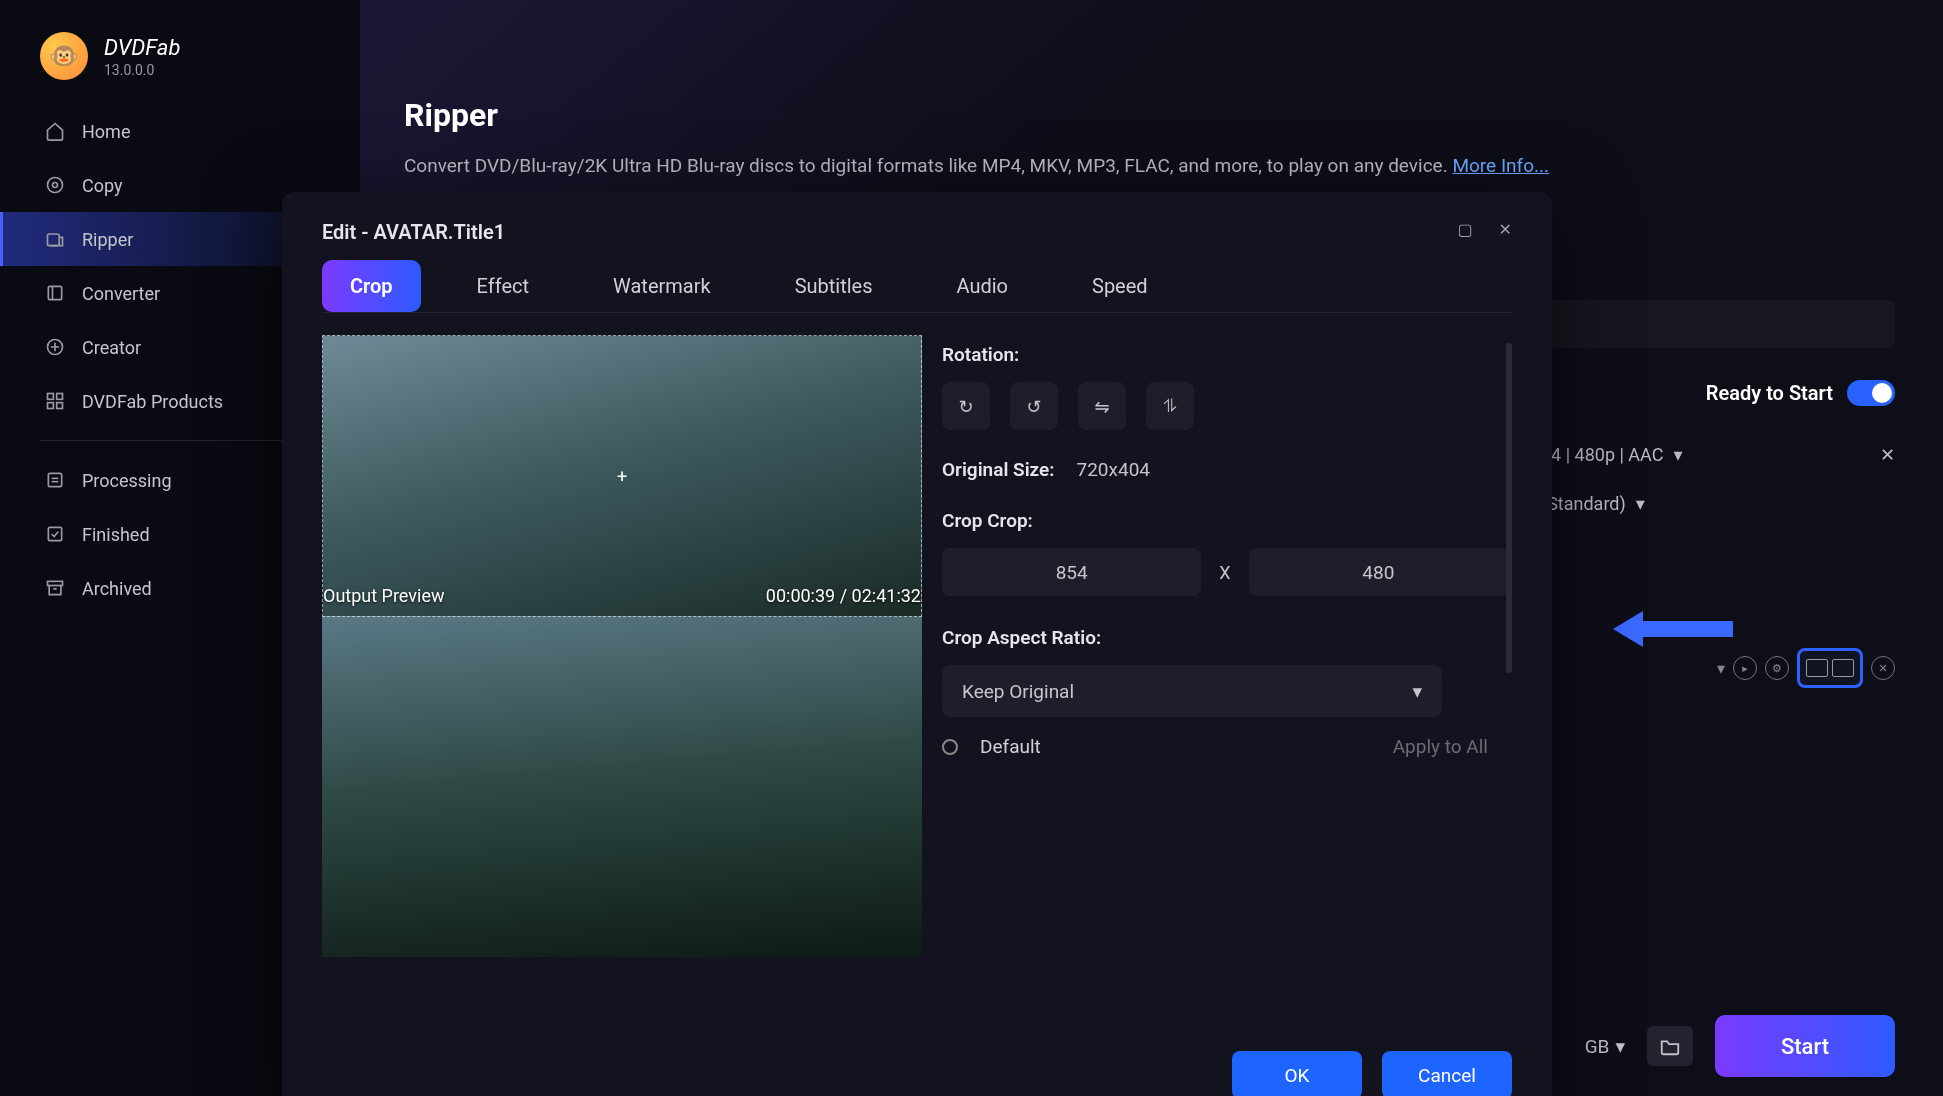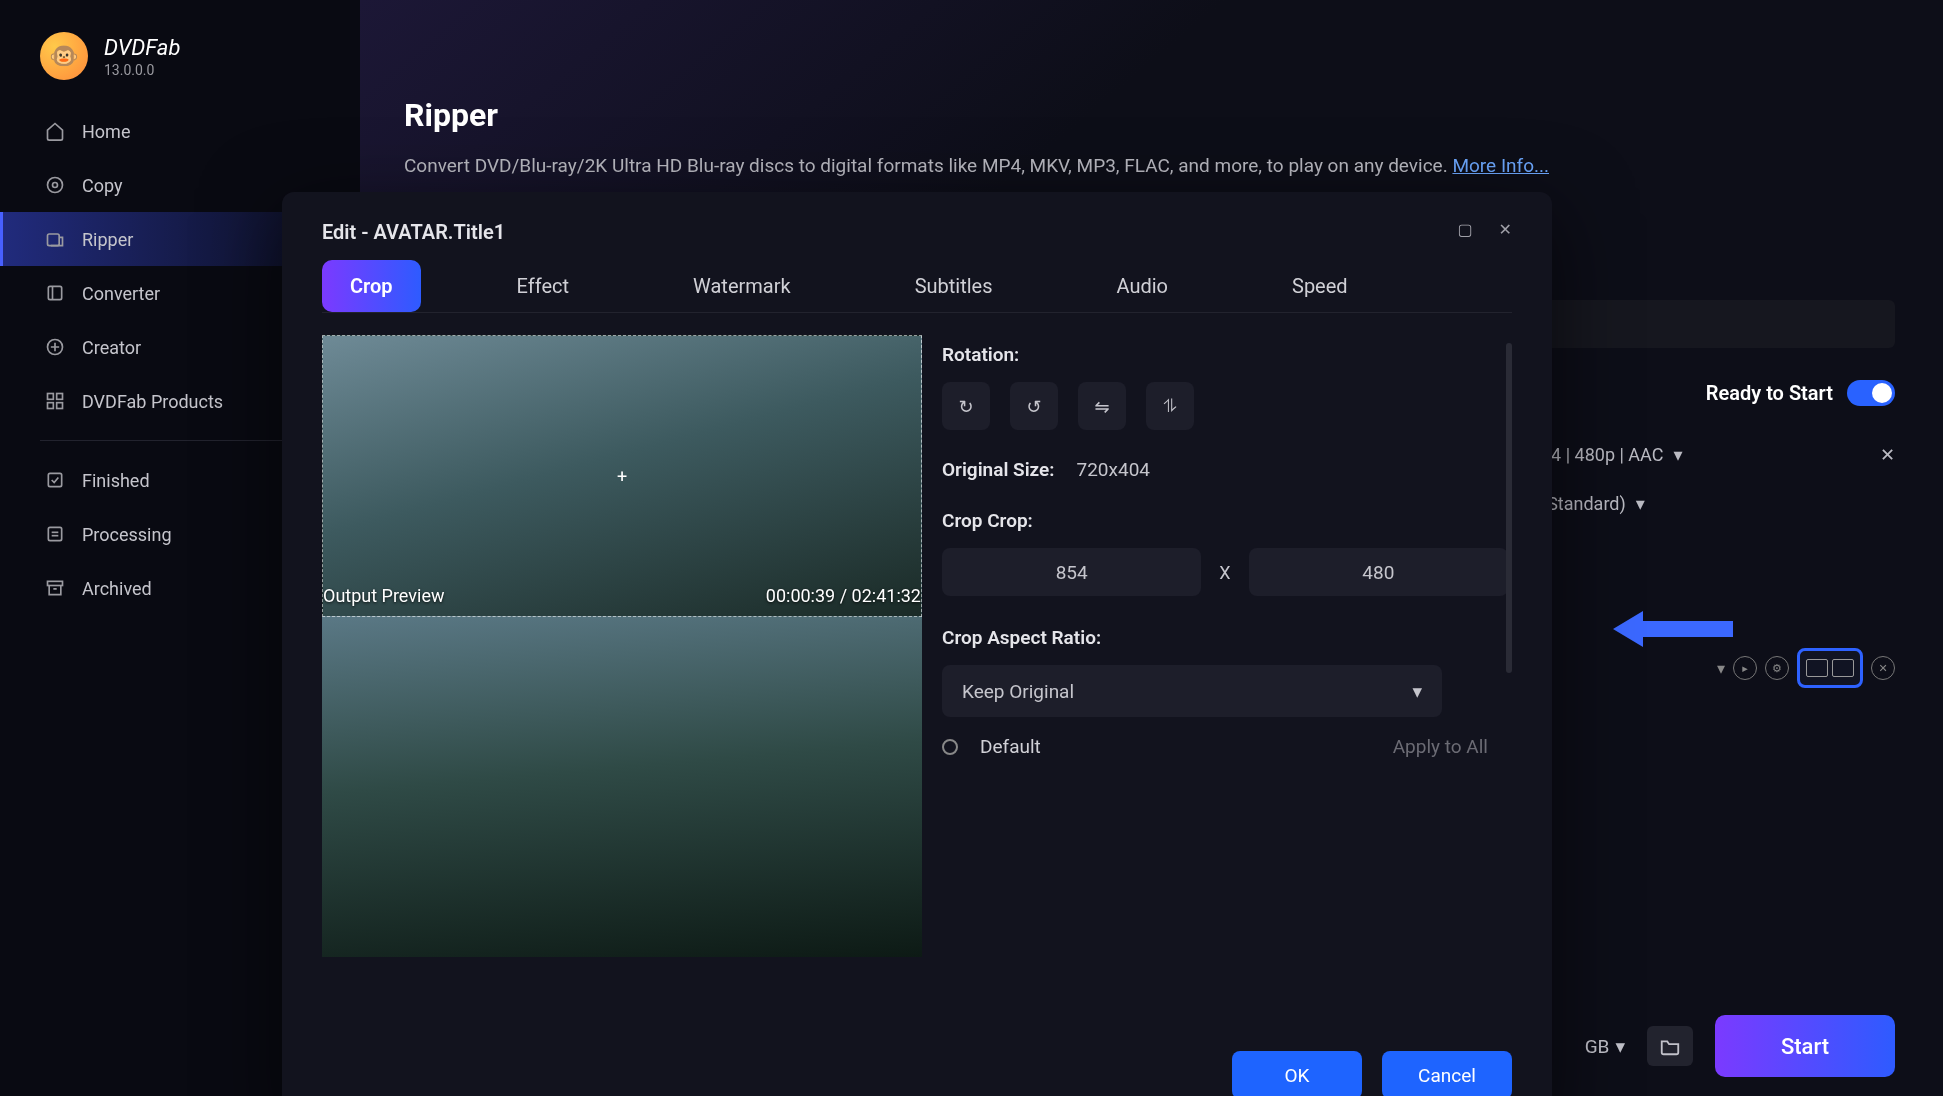--- a/index.html
+++ b/index.html
@@ -44,21 +44,21 @@
 .bottom-chip { display: flex; align-items: center; gap: 6px; color: #c2c2ca; font-size: 19px; }
 .folder-box { width: 46px; height: 40px; background: #22232e; border-radius: 6px; display: flex; align-items: center; justify-content: center; color: #c2c2ca; }
 .start-btn { width: 180px; height: 62px; background: linear-gradient(90deg, #7b3aff, #2e5bff); border-radius: 10px; display: flex; align-items: center; justify-content: center; font-size: 22px; font-weight: 500; color: #fff; cursor: pointer; }
 
 .modal { position: absolute; left: 282px; top: 192px; width: 1270px; height: 935px; background: #12131e; border-radius: 12px; box-shadow: 0 20px 80px rgba(0,0,0,0.6); padding: 28px 40px; display: flex; flex-direction: column; }
 .modal-head { display: flex; margin-bottom: 16px; }
 .modal-title { font-size: 20px; font-weight: 600; color: #e5e5ea; }
 .modal-wc { margin-left: auto; display: flex; gap: 26px; }
 .modal-wc span { color: #a0a0a8; cursor: pointer; font-size: 16px; }
 
-.tabs { display: flex; align-items: center; gap: 68px; border-bottom: 1px solid #22232e; padding-bottom: 0; margin-bottom: 22px; }
+.tabs { display: flex; align-items: center; gap: 28px; border-bottom: 1px solid #22232e; padding-bottom: 0; margin-bottom: 22px; }
 .tab { padding: 14px 28px; font-size: 20px; color: #d0d0d6; cursor: pointer; border-radius: 10px; }
 .tab.active { background: linear-gradient(90deg, #7b3aff, #2e5bff); color: #fff; font-weight: 600; }
 
 .editor-body { display: flex; gap: 16px; flex: 1; overflow: hidden; }
 .preview-col { width: 600px; display: flex; flex-direction: column; }
 .preview-box { width: 600px; height: 282px; background: linear-gradient(165deg, #6e8a96 0%, #3d5a5f 45%, #1a2a26 100%); position: relative; border: 1px dashed rgba(255,255,255,0.55); }
 .preview-box::before { content:"+"; position:absolute; left:50%; top:50%; transform:translate(-50%,-50%); color:#fff; font-size:18px; }
 .preview-label-row { position: absolute; left: 0; right: 0; bottom: 10px; display: flex; justify-content: space-between; padding: 0 0; color: #fff; font-size: 18px; text-shadow: 0 1px 3px rgba(0,0,0,0.8); gap: 24px; }
 .preview-box.lower { height: 340px; border: none; background: linear-gradient(175deg, #5a7885 0%, #2f4a46 45%, #0d1a15 100%); margin-top: 0; }
 .preview-box.lower::before { content: ""; }
@@ -185,34 +185,34 @@
       </span>
     <span>DVDFab Products</span>
   </div>
 
   <div class="nav-divider"></div>
 
   <div class="nav-item">
     <span class="nav-icon">
         <svg width="20" height="20" viewBox="0 0 24 24" fill="none" stroke="currentColor" stroke-width="2">
           <rect x="4" y="4" width="16" height="16" rx="2"></rect>
-          <path d="M8 12l3 3 5-6"></path>
-        </svg>
-      </span>
-    <span>Finished</span>
-  </div>
-  <div class="nav-item">
-    <span class="nav-icon">
-        <svg width="20" height="20" viewBox="0 0 24 24" fill="none" stroke="currentColor" stroke-width="2">
-          <rect x="4" y="4" width="16" height="16" rx="2"></rect>
           <line x1="8" y1="10" x2="16" y2="10"></line>
           <line x1="8" y1="14" x2="16" y2="14"></line>
         </svg>
       </span>
     <span>Processing</span>
+  </div>
+  <div class="nav-item">
+    <span class="nav-icon">
+        <svg width="20" height="20" viewBox="0 0 24 24" fill="none" stroke="currentColor" stroke-width="2">
+          <rect x="4" y="4" width="16" height="16" rx="2"></rect>
+          <path d="M8 12l3 3 5-6"></path>
+        </svg>
+      </span>
+    <span>Finished</span>
   </div>
   <div class="nav-item">
     <span class="nav-icon">
         <svg width="20" height="20" viewBox="0 0 24 24" fill="none" stroke="currentColor" stroke-width="2">
           <rect x="3" y="4" width="18" height="5"></rect>
           <path d="M5 9v11h14V9M10 13h4"></path>
         </svg>
       </span>
     <span>Archived</span>
   </div>

